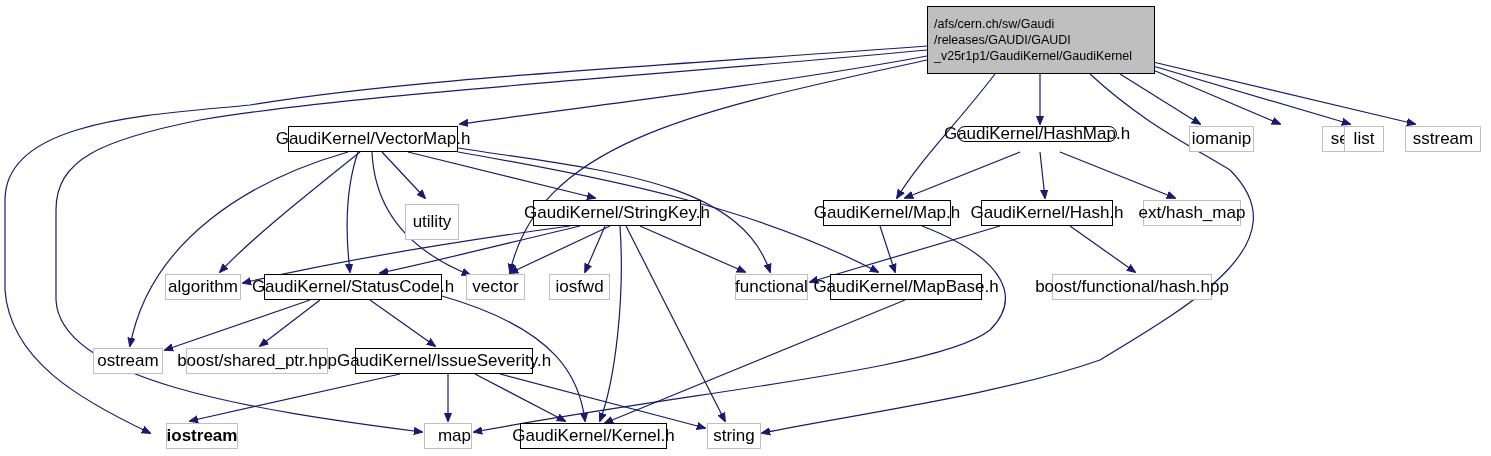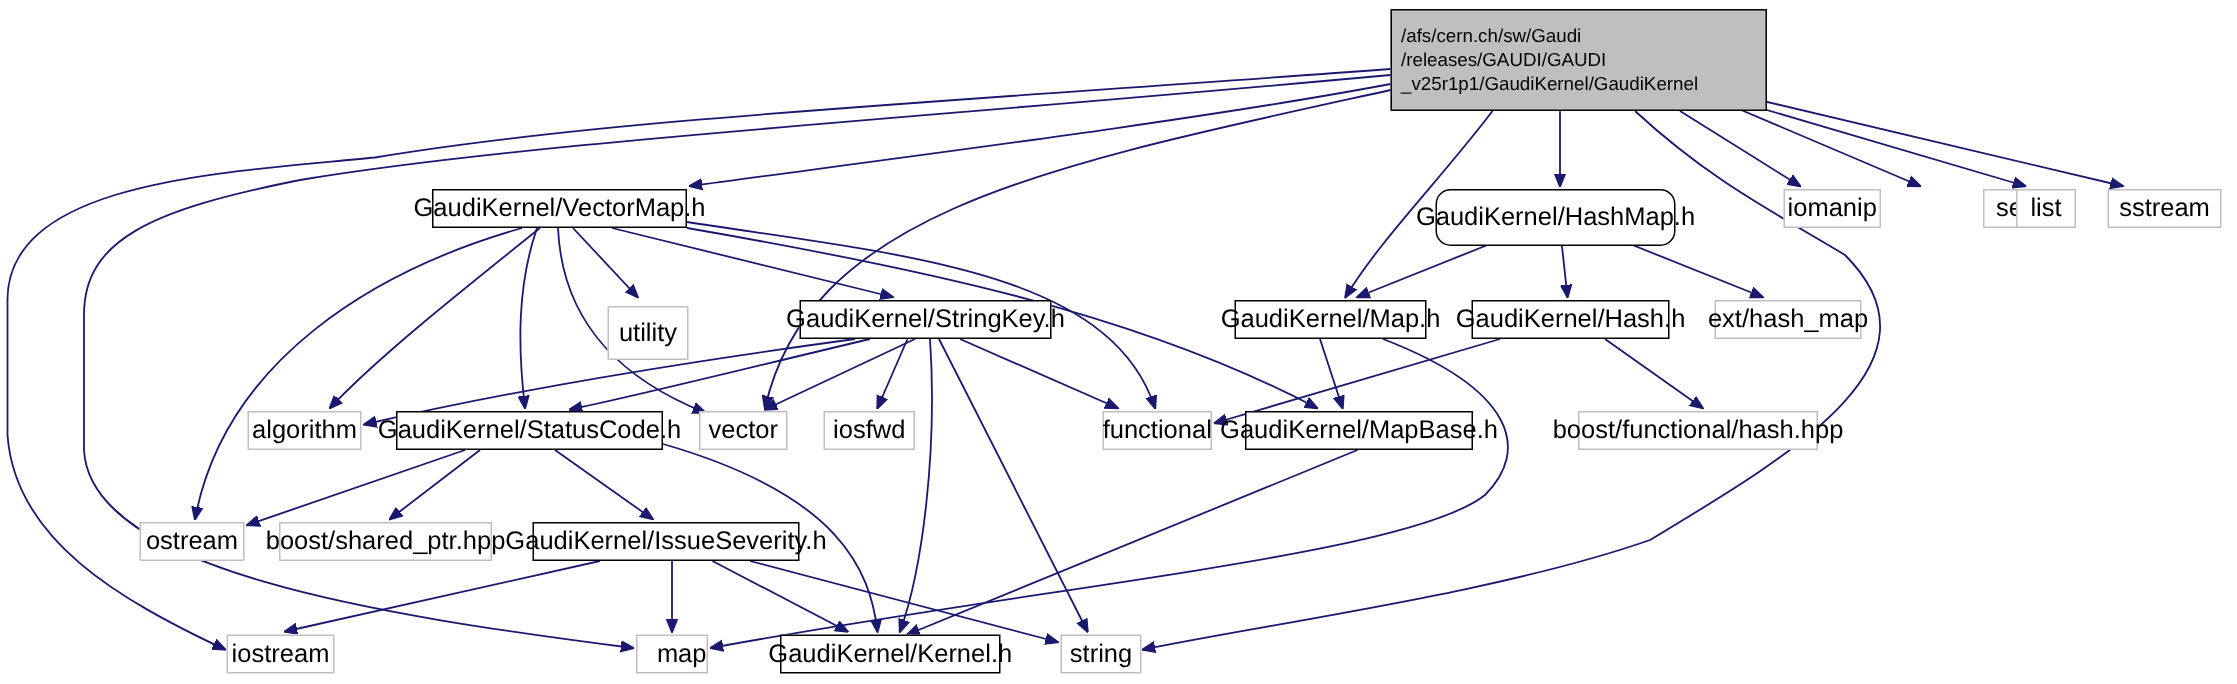--- a/index.html
+++ b/index.html
@@ -62,30 +62,30 @@
       <path d="M370,300 L435,346" class="edge" stroke="#191970" marker-end="url(#arrowhead)"></path>
       <path d="M442,296 C560,330 580,380 585,421" class="edge" stroke="#191970" marker-end="url(#arrowhead)"></path>
       <path d="M905,300 L605,423" class="edge" stroke="#191970" marker-end="url(#arrowhead)"></path>
       <path d="M400,374 L190,421" class="edge" stroke="#191970" marker-end="url(#arrowhead)"></path>
       <path d="M448,374 L448,421" class="edge" stroke="#191970" marker-end="url(#arrowhead)"></path>
       <path d="M475,374 L565,421" class="edge" stroke="#191970" marker-end="url(#arrowhead)"></path>
       <path d="M500,374 L705,428" class="edge" stroke="#191970" marker-end="url(#arrowhead)"></path>
     </g>
 </svg>
 
-<div class="node-box root" style="left:927px; top:6px; width:251px; height:68px;">
+<div class="node-box root" style="left:927px; top:6px; width:228px; height:68px;">
   <div class="ln">/afs/cern.ch/sw/Gaudi</div>
   <div class="ln">/releases/GAUDI/GAUDI</div>
   <div class="ln">_v25r1p1/GaudiKernel/GaudiKernel</div>
 </div>
 
 <div class="node-box internal" style="left:288px; top:126px; width:170px; height:26px;">
     <span>GaudiKernel/VectorMap.h</span>
   </div>
-<div class="node-box internal" style="left:957px; top:126px; width:160px; height:38px;border-radius:10px;">
+<div class="node-box internal" style="left:957px; top:126px; width:160px; height:16px;border-radius:10px;">
     <span>GaudiKernel/HashMap.h</span>
   </div>
 <div class="node-box external" style="left:1189px; top:126px; width:65px; height:26px;">
     <span>iomanip</span>
   </div>
 <div class="node-box external" style="left:1278px; top:126px; width:40px; height:26px;margin-left:44px;">
     <span>set</span>
   </div>
 <div class="node-box external" style="left:1344px; top:126px; width:40px; height:26px;">
     <span>list</span>
@@ -135,21 +135,21 @@
 <div class="node-box external" style="left:93px; top:348px; width:70px; height:26px;">
     <span>ostream</span>
   </div>
 <div class="node-box external" style="left:186px; top:348px; width:142px; height:26px;">
     <span>boost/shared_ptr.hpp</span>
   </div>
 <div class="node-box internal" style="left:355px; top:348px; width:178px; height:26px;">
     <span>GaudiKernel/IssueSeverity.h</span>
   </div>
 
-<div class="node-box external" style="left:151px; top:423px; width:72px; height:26px;">
+<div class="node-box external" style="left:166px; top:423px; width:72px; height:26px;font-weight:bold;">
     <span>iostream</span>
   </div>
 <div class="node-box external" style="left:424px; top:423px; width:48px; height:26px;justify-content:flex-end;">
     <span>map</span>
   </div>
 <div class="node-box internal" style="left:520px; top:423px; width:147px; height:26px;">
     <span>GaudiKernel/Kernel.h</span>
   </div>
 <div class="node-box external" style="left:707px; top:423px; width:54px; height:26px;">
     <span>string</span>

